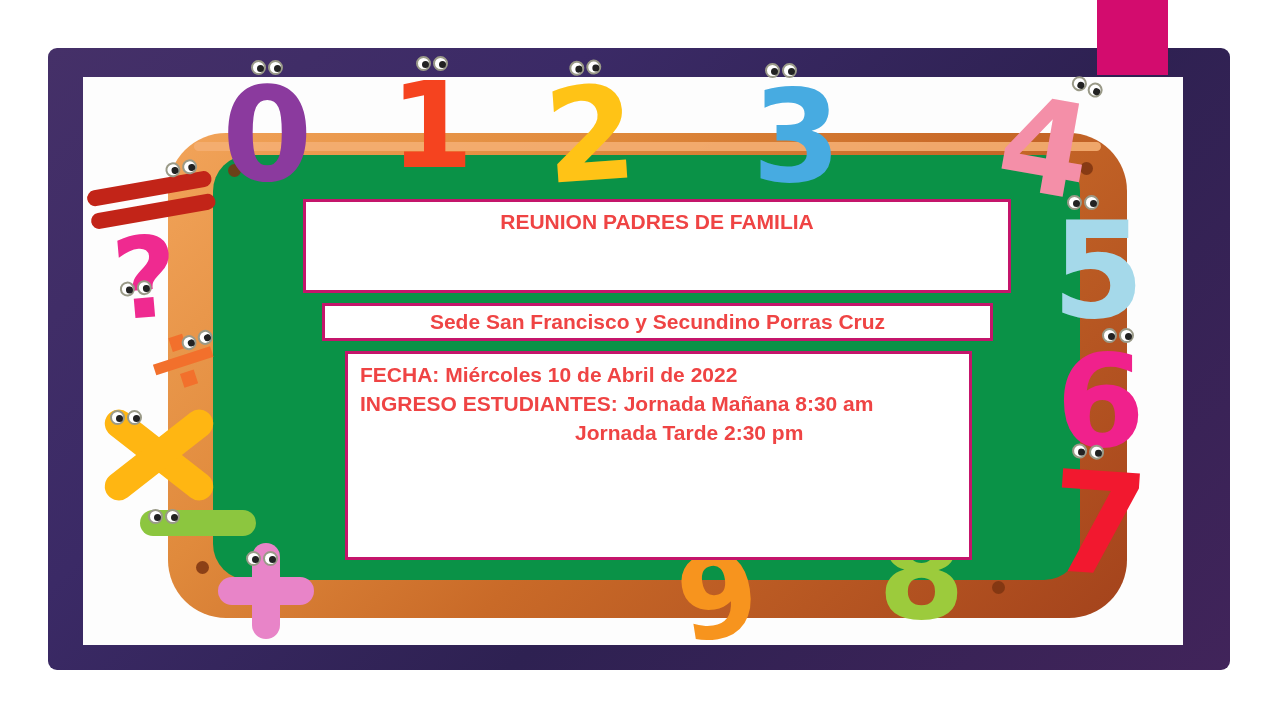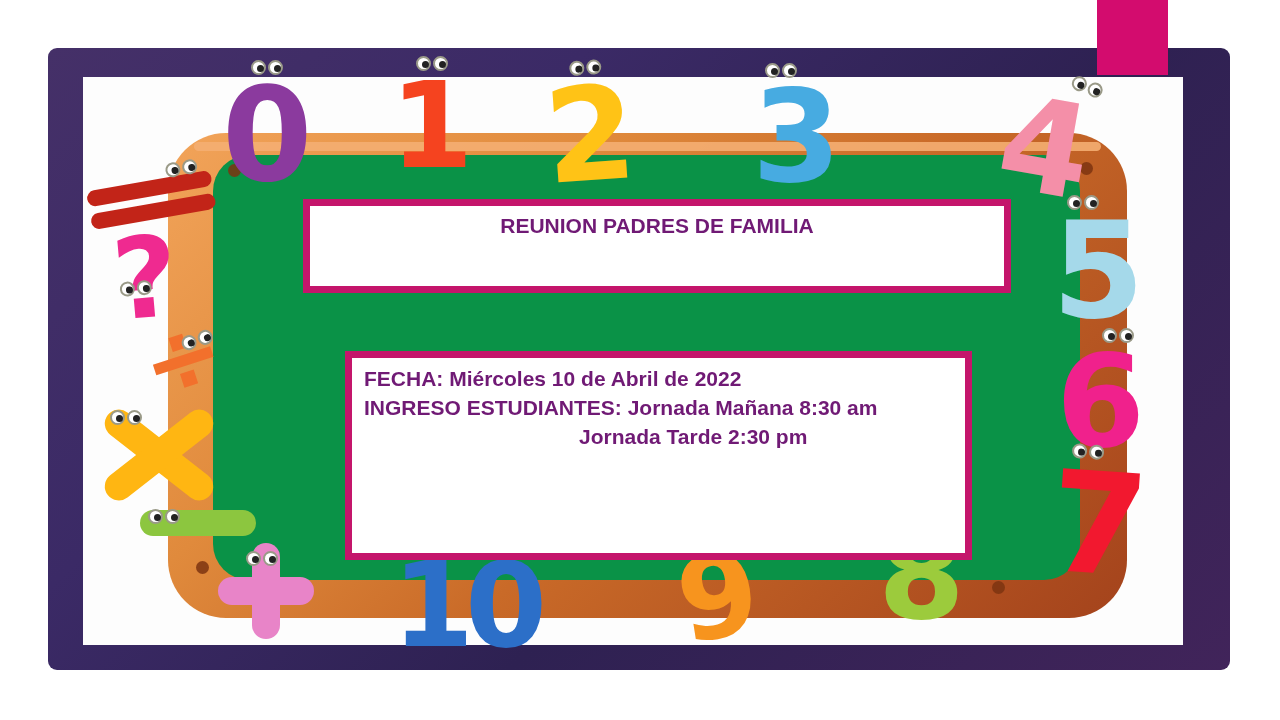--- a/index.html
+++ b/index.html
@@ -73,21 +73,21 @@
   .minus .bar { position:absolute; inset:0; border-radius:13px; }
   .minus .eyes { top:-1px; left:8px; transform:none; }
 
   .plus { left:216px; top:541px; width:100px; height:100px; }
   .plus .bar { position:absolute; border-radius:14px; }
   .plus .bar.v { left:36px; top:2px; width:28px; height:96px; }
   .plus .bar.h { left:2px; top:36px; width:96px; height:28px; }
   .plus .eyes { top:10px; left:30px; transform:none; }
 
   
-  .tbox { position:absolute; background:#fff; border:7px solid #a21caf; z-index:6; color:#701a75; }
+  .tbox { position:absolute; background:#fff; border:3px solid #a21caf; z-index:6; color:#ef4444; }
   .title-box { left:303px; top:199px; width:708px; height:94px; text-align:center; padding-top:6px; }
   .title-box .tline { font-size:21px; font-weight:bold; line-height:28px; }
   .sede-box { left:322px; top:303px; width:671px; height:38px; text-align:center; }
   .sede-box .tline { font-size:21px; font-weight:bold; line-height:32px; }
   .details-box { left:345px; top:351px; width:627px; height:209px; padding:6px 4px 0 12px; }
   .details-box .dline { font-size:21px; font-weight:bold; line-height:29px; min-height:29px;
                         white-space:nowrap; }
   .dline.indent-1 { padding-left:63px; }
   .dline.indent-2 { padding-left:215px; }
 </style>
@@ -171,27 +171,20 @@
       </span>
     <span class="glyph" style="color: rgb(156, 203, 60);">8</span>
   </div>
   <div class="deco n9">
     <span class="eyes">
         <i></i>
         <i></i>
       </span>
     <span class="glyph" style="color: rgb(247, 148, 30);">9</span>
   </div>
-  <div class="deco n10">
-    <span class="eyes">
-        <i></i>
-        <i></i>
-      </span>
-    <span class="glyph" style="color: rgb(44, 111, 200);">10</span>
-  </div>
 
   <div class="deco eq">
     <span class="eyes">
         <i></i>
         <i></i>
       </span>
     <span class="bar b1" style="background: rgb(194, 36, 24);"></span>
     <span class="bar b2" style="background: rgb(194, 36, 24);"></span>
   </div>
   <div class="deco qm">
@@ -229,20 +222,23 @@
         <i></i>
       </span>
     <span class="bar v" style="background: rgb(232, 132, 200);"></span>
     <span class="bar h" style="background: rgb(232, 132, 200);"></span>
   </div>
 
   <div class="tbox title-box" style="border-color: rgb(196, 21, 107);">
     <div class="tline">REUNION PADRES DE FAMILIA</div>
   </div>
 
+  <div class="tbox sede-box" style="border-color: rgb(196, 21, 107);">
+    <div class="tline">Sede San Francisco y Secundino Porras Cruz</div>
+  </div>
 
   <div class="tbox details-box" style="border-color: rgb(196, 21, 107);">
     <div class="dline">FECHA: Miércoles 10 de Abril de 2022</div>
     <div class="dline">INGRESO ESTUDIANTES: Jornada Mañana 8:30 am</div>
     <div class="dline indent-2">Jornada Tarde 2:30 pm</div>
     <div class="dline"></div>
   </div>
 
 </div>
 

